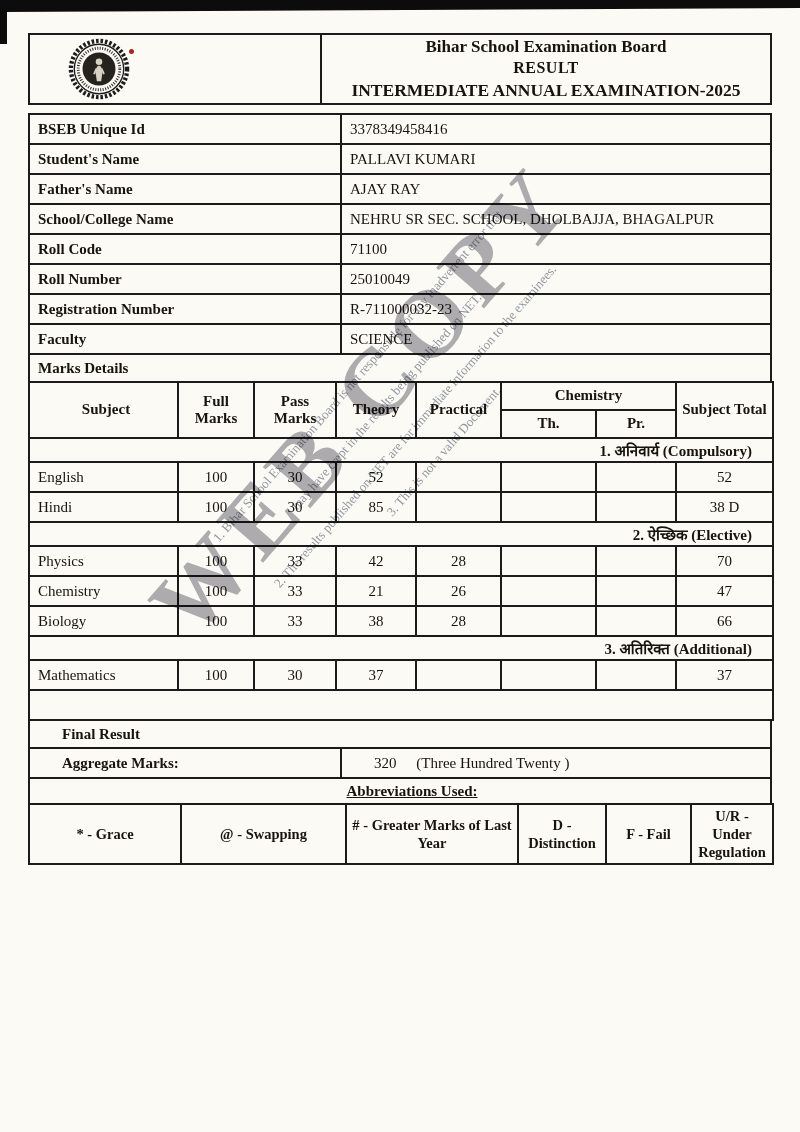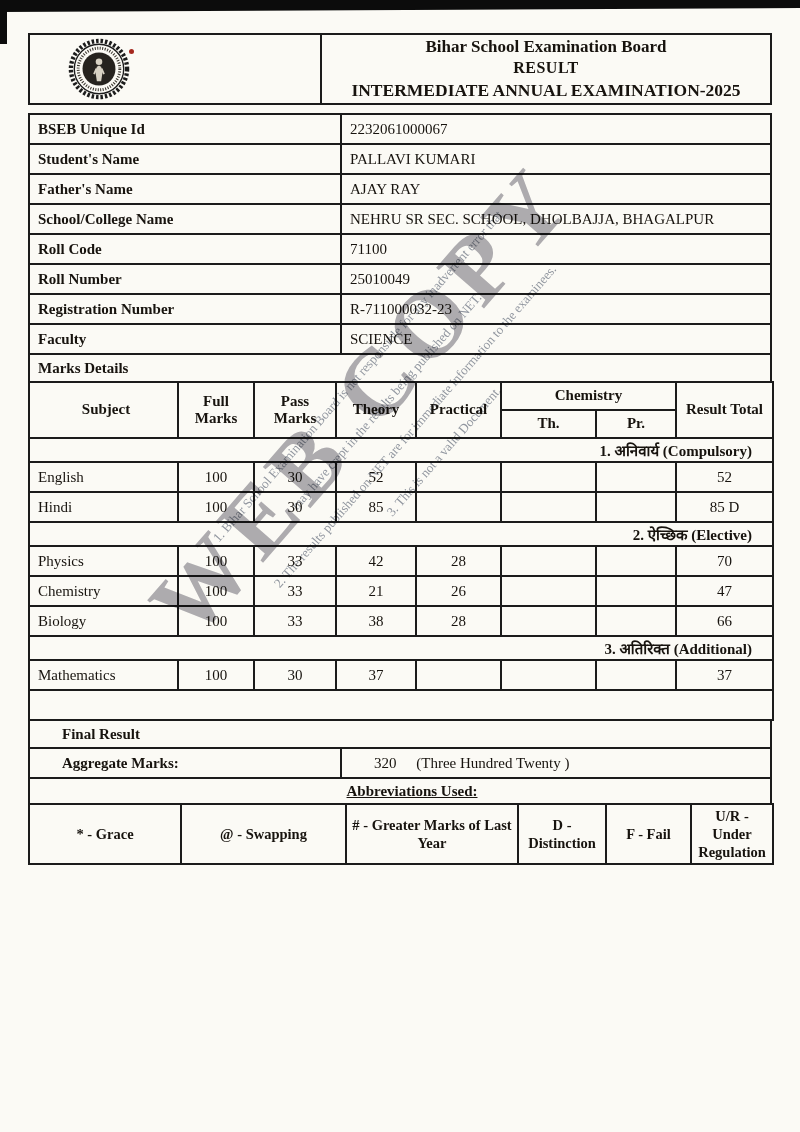--- a/index.html
+++ b/index.html
@@ -93,21 +93,21 @@
   </div>
 
   <table class="details">
     <colgroup>
         <col style="width:312px">
         <col>
       </colgroup>
     <tbody>
         <tr>
       <td class="lbl">BSEB Unique Id</td>
-      <td>2232061000067</td>
+      <td>3378349458416</td>
     </tr>
     <tr>
       <td class="lbl">Student's Name</td>
       <td>PALLAVI KUMARI</td>
     </tr>
     <tr>
       <td class="lbl">Father's Name</td>
       <td>AJAY RAY</td>
     </tr>
     <tr>
@@ -148,21 +148,21 @@
         <col style="width:97px">
     </colgroup>
     <tbody>
         <tr>
       <th rowspan="2" style="text-align:center;padding-left:8px;">Subject</th>
       <th rowspan="2">Full Marks</th>
       <th rowspan="2">Pass Marks</th>
       <th rowspan="2">Theory</th>
       <th rowspan="2">Practical</th>
       <th colspan="2" class="reg">Chemistry</th>
-      <th rowspan="2">Result Total</th>
+      <th rowspan="2">Subject Total</th>
     </tr>
     <tr>
       <th class="reg">Th.</th>
       <th class="reg">Pr.</th>
     </tr>
 
     <tr class="section-row">
       <td colspan="8">1. अनिवार्य (Compulsory)</td>
     </tr>
     <tr>
@@ -176,21 +176,21 @@
       <td>52</td>
     </tr>
     <tr>
       <td class="subj">Hindi</td>
       <td>100</td>
       <td>30</td>
       <td>85</td>
       <td></td>
       <td></td>
       <td></td>
-      <td>85 D</td>
+      <td>38 D</td>
     </tr>
 
     <tr class="section-row">
       <td colspan="8">2. ऐच्छिक (Elective)</td>
     </tr>
     <tr>
       <td class="subj">Physics</td>
       <td>100</td>
       <td>33</td>
       <td>42</td>

